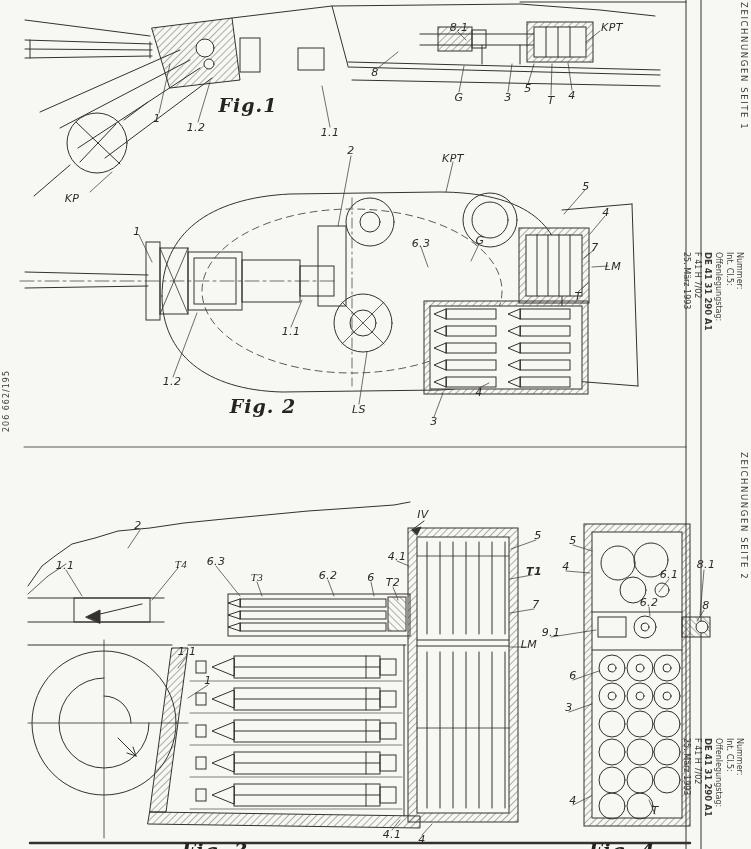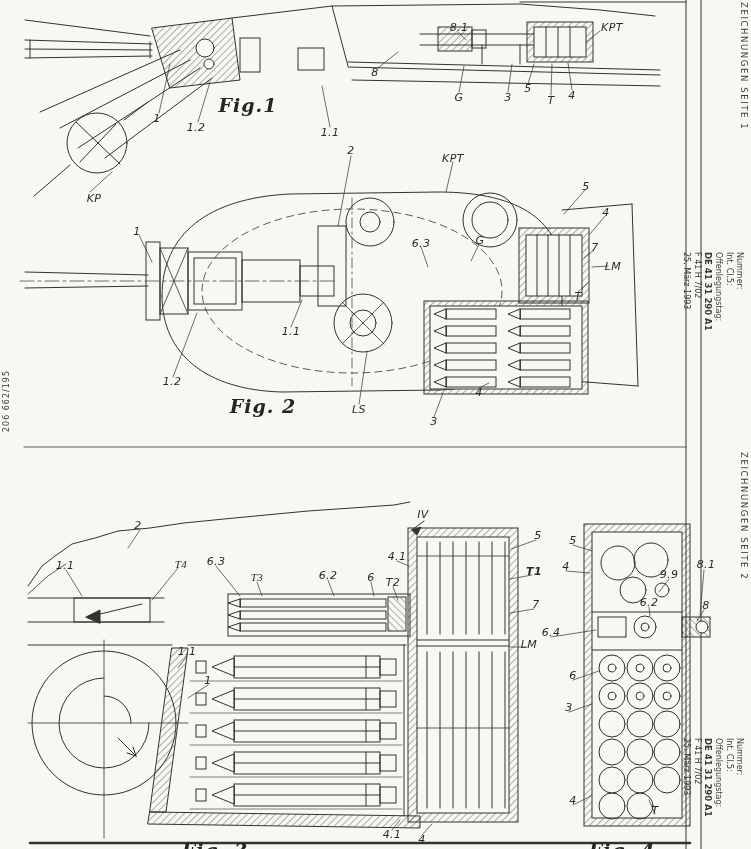--- a/index.html
+++ b/index.html
@@ -257,21 +257,21 @@
       <span class="ref" style="left: 375px; top: 72px;">8</span>
       <span class="ref" style="left: 459px; top: 97px;">G</span>
       <span class="ref" style="left: 508px; top: 97px;">3</span>
       <span class="ref" style="left: 528px; top: 88px;">5</span>
       <span class="ref" style="left: 551px; top: 100px;">T</span>
       <span class="ref" style="left: 572px; top: 95px;">4</span>
       <span class="ref" style="left: 612px; top: 27px;">KPT</span>
       <span class="ref" style="left: 157px; top: 118px;">1</span>
       <span class="ref" style="left: 196px; top: 127px;">1.2</span>
       <span class="ref" style="left: 330px; top: 132px;">1.1</span>
-      <span class="ref" style="left: 94px; top: 198px;">KP</span>
+      <span class="ref" style="left: 72px; top: 198px;">KP</span>
     </div>
   <div class="layer">
       <span class="ref" style="left: 351px; top: 150px;">2</span>
       <span class="ref" style="left: 453px; top: 158px;">KPT</span>
       <span class="ref" style="left: 586px; top: 186px;">5</span>
       <span class="ref" style="left: 606px; top: 212px;">4</span>
       <span class="ref" style="left: 137px; top: 231px;">1</span>
       <span class="ref" style="left: 421px; top: 243px;">6.3</span>
       <span class="ref" style="left: 480px; top: 240px;">G</span>
       <span class="ref" style="left: 595px; top: 247px;">7</span>
@@ -299,25 +299,25 @@
       <span class="ref" style="left: 536px; top: 604px;">7</span>
       <span class="ref" style="left: 529px; top: 644px;">LM</span>
       <span class="ref" style="left: 187px; top: 651px;">1.1</span>
       <span class="ref" style="left: 208px; top: 680px;">1</span>
       <span class="ref" style="left: 392px; top: 834px;">4.1</span>
       <span class="ref" style="left: 422px; top: 839px;">4</span>
     </div>
   <div class="layer">
       <span class="ref" style="left: 573px; top: 540px;">5</span>
       <span class="ref" style="left: 566px; top: 566px;">4</span>
-      <span class="ref" style="left: 669px; top: 574px;">9.9</span>
+      <span class="ref" style="left: 669px; top: 574px;">6.1</span>
       <span class="ref" style="left: 706px; top: 564px;">8.1</span>
       <span class="ref" style="left: 706px; top: 605px;">8</span>
       <span class="ref" style="left: 649px; top: 602px;">6.2</span>
-      <span class="ref" style="left: 551px; top: 632px;">6.4</span>
+      <span class="ref" style="left: 551px; top: 632px;">9.1</span>
       <span class="ref" style="left: 573px; top: 675px;">6</span>
       <span class="ref" style="left: 569px; top: 707px;">3</span>
       <span class="ref" style="left: 573px; top: 800px;">4</span>
       <span class="ref" style="left: 655px; top: 810px;">T</span>
     </div>
 
   <span class="caption" style="left:248px; top:105px;">Fig.1</span>
   <span class="caption" style="left:263px; top:406px;">Fig. 2</span>
   <span class="caption" style="left:215px; top:850px;">Fig. 3</span>
   <span class="caption" style="left:622px; top:850px;">Fig. 4</span>

